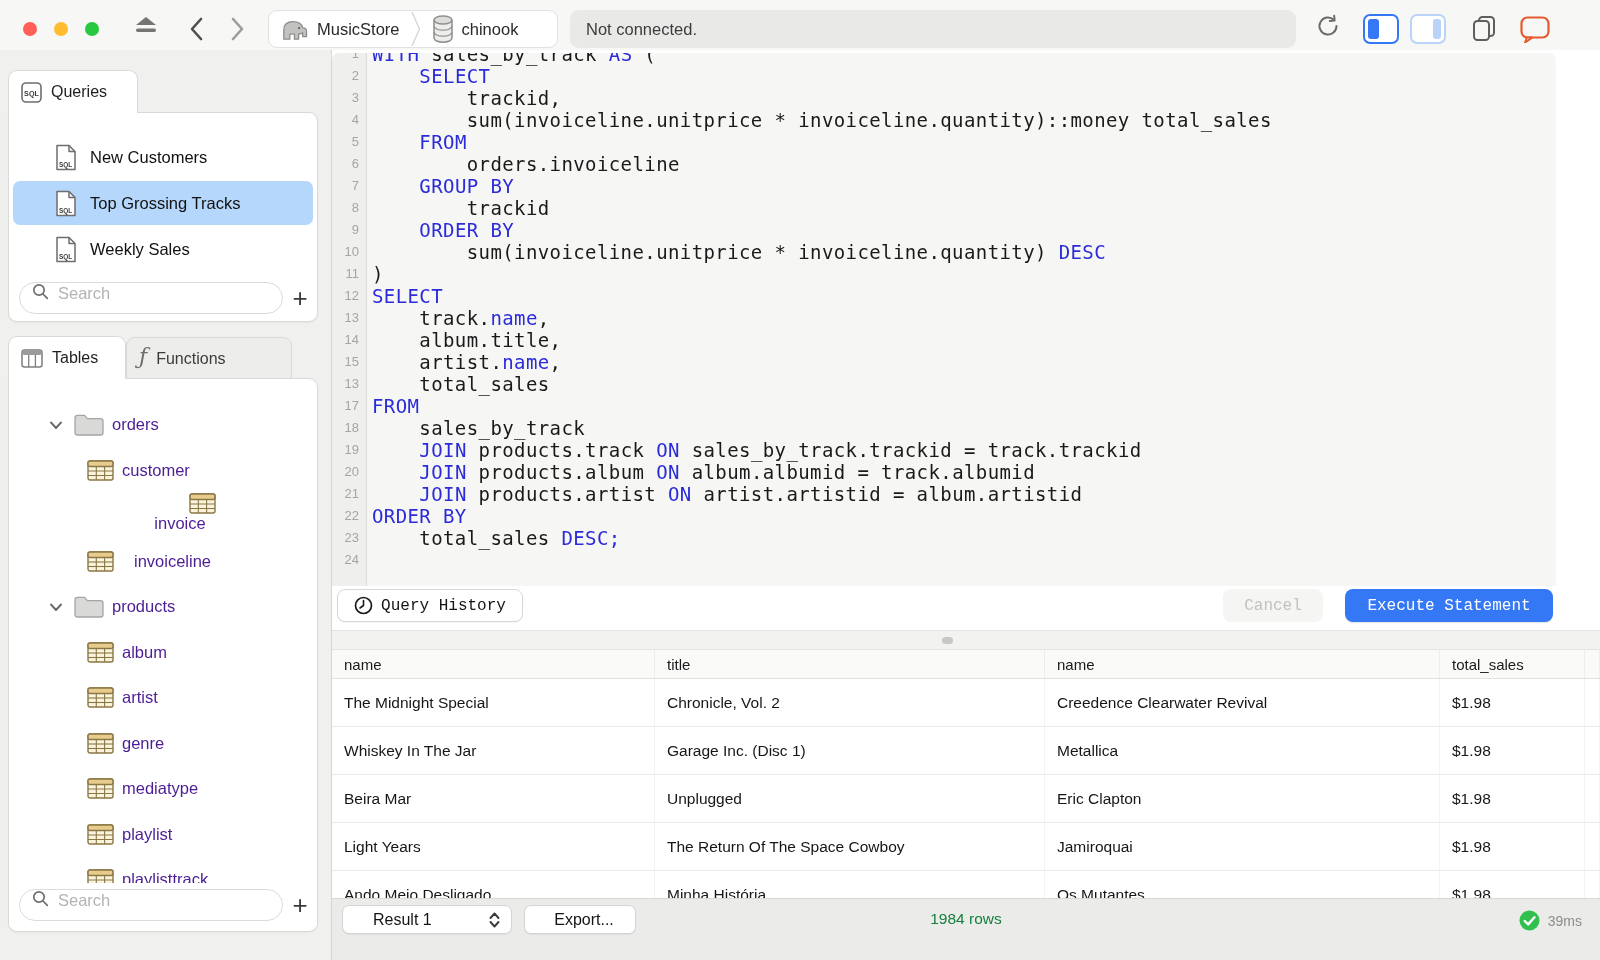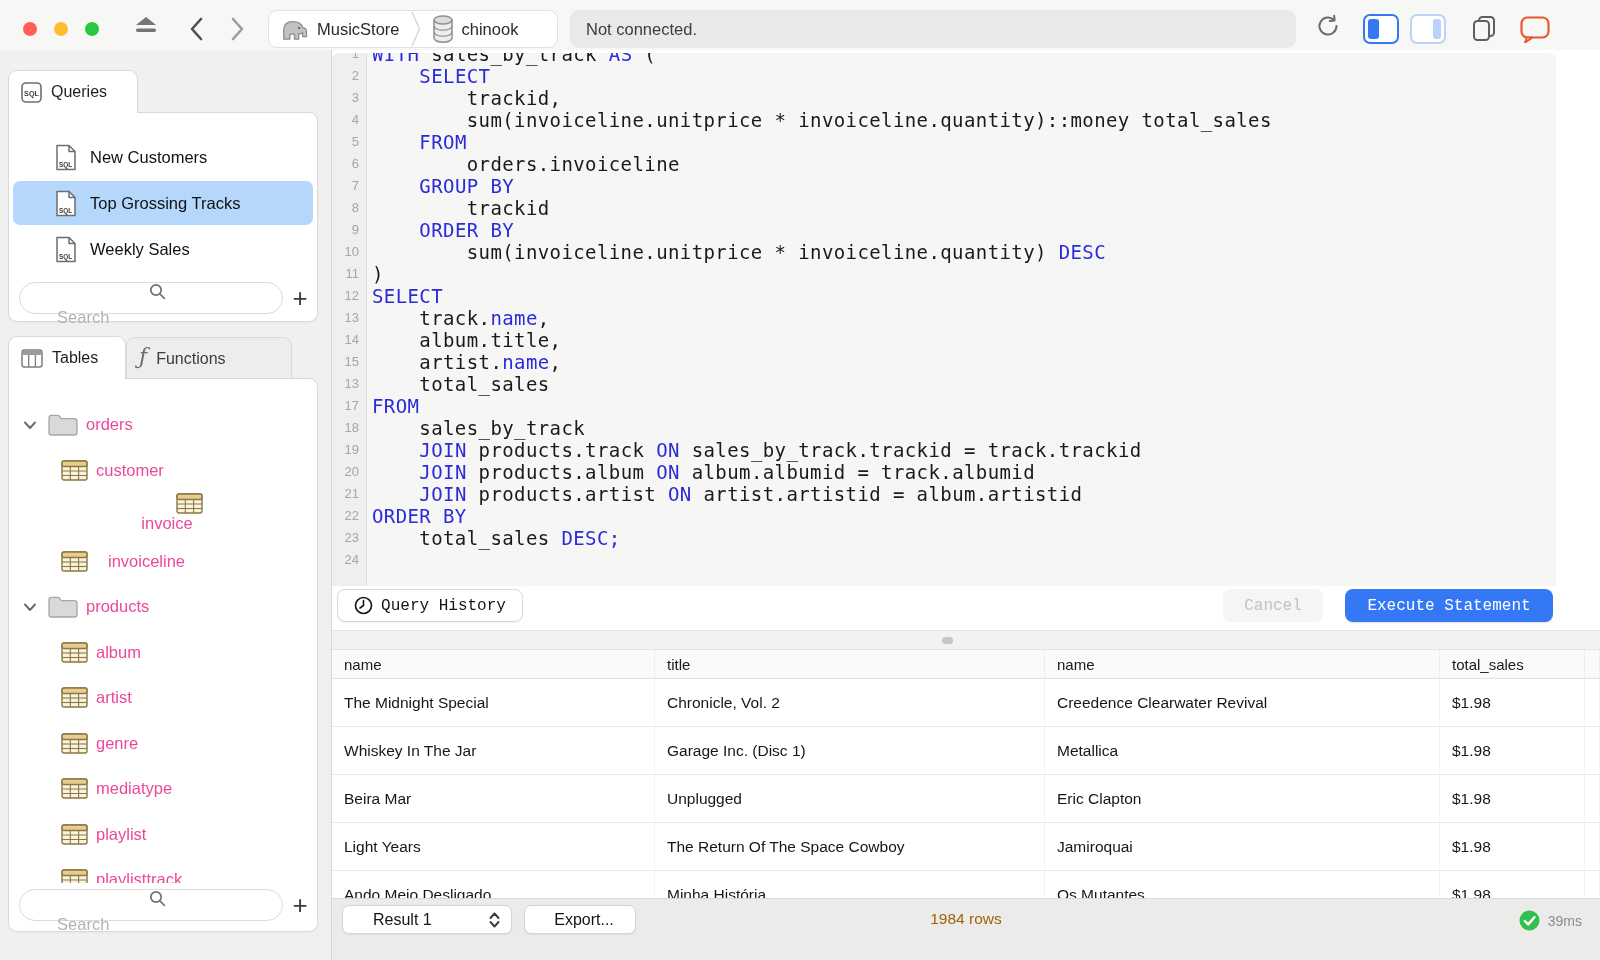--- a/index.html
+++ b/index.html
@@ -38,30 +38,30 @@
        font-size:16px;color:#1F1F1F;z-index:3;}
   .tab.on{background:#fff;}
   .tab.off{background:#EDEDEC;color:#3C3C3C;z-index:1;}
   #queries-tab{left:8px;top:20px;width:130px;height:43px;}
   #queries-panel{top:62px;height:210px;z-index:2;border-top-left-radius:0;}
   .q-item{position:absolute;left:4px;right:4px;height:44px;display:flex;align-items:center;
           border-radius:7px;padding-left:42px;gap:13px;font-size:16.5px;color:#111;}
   .q-item.selected{background:#B5D7FB;}
   .search-row{position:absolute;left:0;right:0;display:flex;align-items:center;}
   .search-box{position:relative;margin-left:10px;width:266px;height:32px;background:#fff;
-      border:1px solid #DBDBDA;border-radius:16px;box-sizing:border-box;display:flex;align-items:center;padding-left:12px;gap:7px;flex-direction:column;}
+      border:1px solid #DBDBDA;border-radius:16px;box-sizing:border-box;display:flex;align-items:flex-start;padding-left:12px;gap:7px;}
   .search-box input{border:none;outline:none;background:transparent;font-size:16.5px;color:#333;width:200px;
       font-family:"Liberation Sans",sans-serif;}
   .search-box input::placeholder{color:#B3B3B3;}
   .plus-btn{width:34px;height:32px;display:flex;align-items:center;justify-content:center;
       font-size:26px;color:#3A3A3A;font-weight:300;}
   #tables-tab{left:8px;top:286px;width:118px;height:43px;}
   #functions-tab{left:126px;top:287px;width:166px;height:42px;}
   #schema-panel{top:328px;height:554px;z-index:2;border-top-left-radius:0;overflow:hidden;}
-  .tree-row{position:absolute;left:0;right:0;height:45px;display:flex;align-items:center;font-size:16.5px;color:#ec4899;}
+  .tree-row{position:absolute;left:0;right:0;height:45px;display:flex;align-items:center;font-size:16.5px;color:#4c1d95;padding-left:26px;}
   .tree-row .chev{margin-left:14px;}
   .tree-row .f-icon{margin-left:10px;}
   .tree-row .t-icon{margin-left:52px;}
   .tree-row .lbl{margin-left:8px;}
   #schema-search{bottom:4px;height:44px;background:#fff;z-index:4;}
 
   
   #editor-panel{left:332px;top:53px;width:1224px;height:533px;background:#F6F6F5;
       border-radius:7px 7px 0 0;overflow:hidden;}
   #gutter-bg{position:absolute;left:0;top:0;bottom:0;width:34px;background:#EFEFEE;border-right:1px solid #DCDCDB;}
@@ -96,21 +96,21 @@
   .td{font-size:15.5px;color:#161616;display:flex;align-items:center;padding-left:12px;
       border-right:1px solid #F3F3F2;box-sizing:border-box;}
 
   
   #bottom-bar{left:332px;top:898px;width:1268px;height:62px;background:#EBEBEA;border-top:1px solid #D8D8D7;box-sizing:border-box;}
   .bb-btn{position:absolute;top:6px;height:29px;background:#fff;border:1px solid #D4D4D3;border-radius:7px;
       display:flex;align-items:center;box-sizing:border-box;font-size:16px;color:#141414;
       box-shadow:0 1px 1px rgba(0,0,0,.05);}
   #result-select{left:10px;width:170px;justify-content:space-between;padding:0 10px 0 30px;}
   #export-btn{left:192px;width:112px;justify-content:center;padding-left:8px;}
-  #rows-count{top:11px;left:0;width:100%;text-align:center;font-size:15.5px;color:#a16207;}
+  #rows-count{top:11px;left:0;width:100%;text-align:center;font-size:15.5px;color:#15803d;}
   #timing{top:11px;right:18px;display:flex;align-items:center;gap:8px;font-size:14px;color:#8C8C8B;}
 </style>
 </head>
 <body>
 
 <div id="toolbar" class="abs">
   <div class="tl abs" id="tl-red"></div>
   <div class="tl abs" id="tl-yellow"></div>
   <div class="tl abs" id="tl-green"></div>
 

